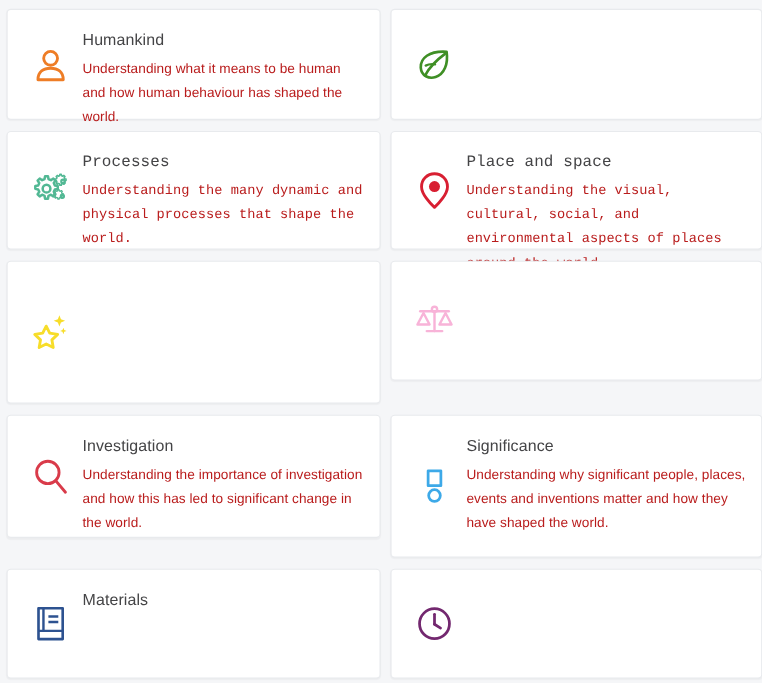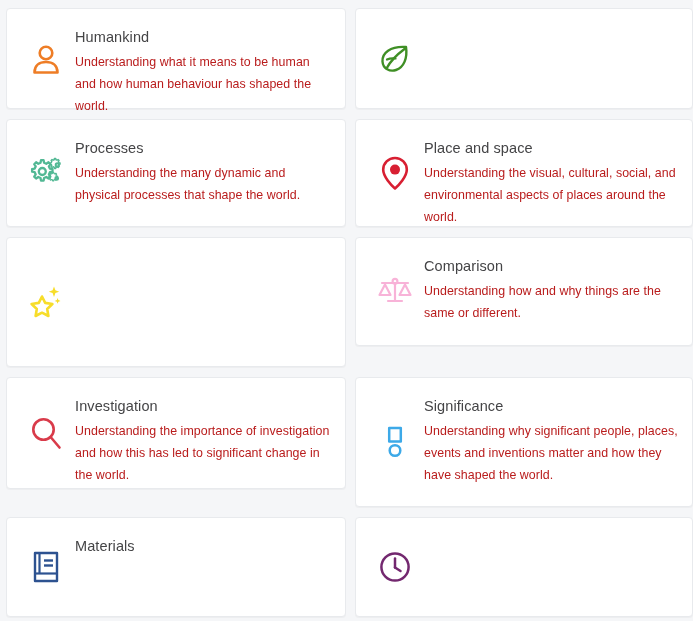--- a/index.html
+++ b/index.html
@@ -26,21 +26,21 @@
     background: #ffffff;
     border: 1px solid #e8eaed;
     border-radius: 4px;
     box-shadow: 0 1px 1px rgba(0,0,0,0.035);
     box-sizing: border-box;
     display: flex;
     align-items: flex-start;
     padding: 16px 14px 16px 10px;
   }
   .card-r1 { height: 101px; }
-  .card-r2 { height: 108px; }
+  .card-r2 { height: 108px; font-family: Liberation Mono, monospace; }
   .card-r3l { height: 130px; }
   .card-r3r { height: 109px; }
   .card-r4l { height: 112px; }
   .card-r4r { height: 130px; }
   .card-r5 { height: 100px; }
 
   .icon-wrap {
     flex: 0 0 58px;
     display: flex;
     align-items: center;
@@ -151,24 +151,20 @@
         <g stroke="#f8b3d8" stroke-width="2.2" fill="none" stroke-linejoin="round" stroke-linecap="round">
           <line x1="5" y1="7" x2="31" y2="7"></line>
           <line x1="18" y1="7" x2="18" y2="25"></line>
           <line x1="11" y1="25" x2="25" y2="25"></line>
           <circle cx="18" cy="5.2" r="2.4"></circle>
           <path d="M8 8.5 L13.5 19 L2.5 19 Z"></path>
           <path d="M28 8.5 L33.5 19 L22.5 19 Z"></path>
         </g>
       </svg>
     </span>
-    <div class="card-body">
-      <div class="card-title">Comparison</div>
-      <div class="card-desc">Understanding how and why things are the same or different.</div>
-    </div>
   </div>
 
   <div class="card card-r4l">
     <span class="icon-wrap">
       <svg width="34" height="34" viewBox="0 0 34 34">
         <circle cx="14.5" cy="13.5" r="10.2" fill="none" stroke="#d93b4a" stroke-width="2.6"></circle>
         <line x1="21.6" y1="21" x2="30.5" y2="31.5" stroke="#d93b4a" stroke-width="2.6" stroke-linecap="round"></line>
       </svg>
     </span>
     <div class="card-body">

